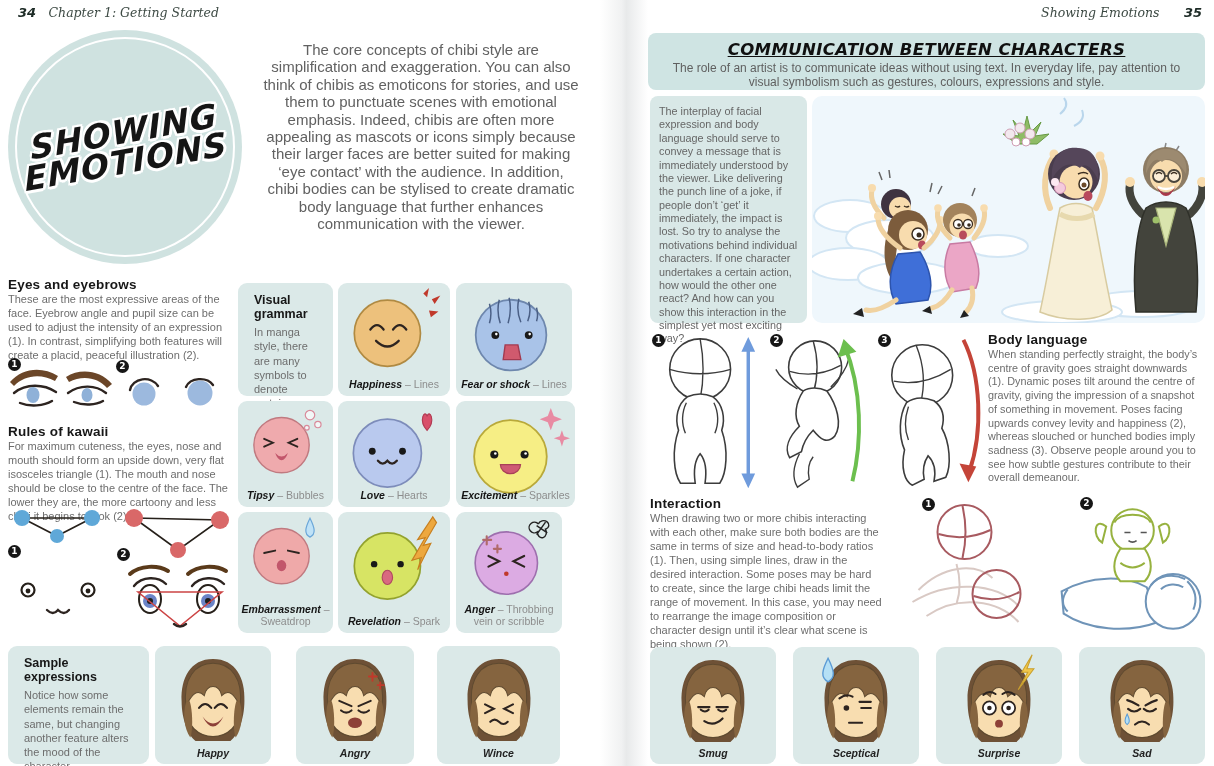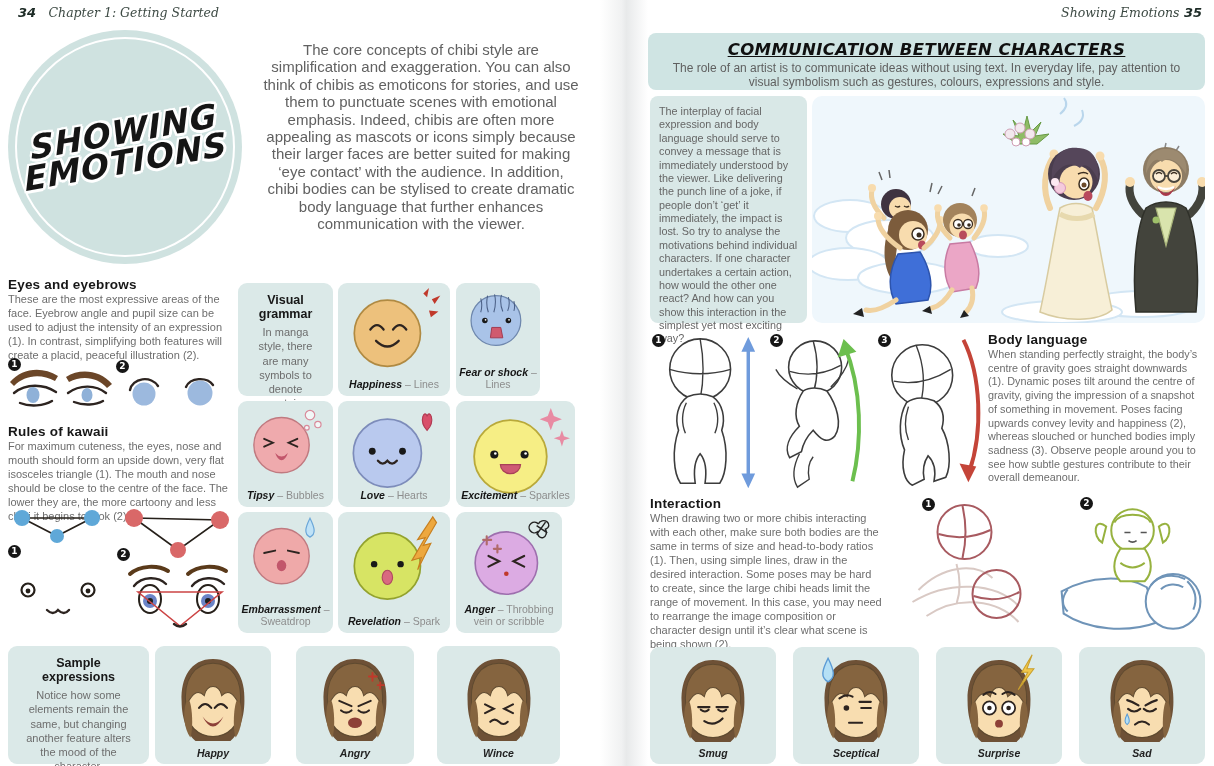--- a/index.html
+++ b/index.html
@@ -24,21 +24,21 @@
   .sect-title{font-size:13.5px;font-weight:bold;color:#171717;letter-spacing:.2px;}
   .sect-body{font-size:11px;line-height:1.27;color:#6d6d6d;}
   
   .badge{position:absolute;width:13px;height:13px;border-radius:50%;background:#161616;color:#fff;
     font-size:9px;font-weight:bold;text-align:center;line-height:13px;font-family:"DejaVu Sans",sans-serif;}
   
   .cell{position:absolute;background:#dbe9e8;border-radius:9px;}
   .cap{position:absolute;left:3px;right:3px;bottom:6px;text-align:center;font-size:10.5px;line-height:1.15;color:#8d8d8d;}
   .cap .ename{font-weight:bold;font-style:italic;color:#161616;}
   .cap2{position:absolute;left:0;right:0;bottom:5px;text-align:center;font-size:10.5px;font-weight:bold;font-style:italic;color:#222;}
-  .vg{padding:10px 16px;box-sizing:border-box;text-align:center;}
+  .vg{padding:10px 16px;box-sizing:border-box;}
   .vg .t{font-size:12.5px;font-weight:bold;color:#171717;margin-bottom:4px;}
   .vg .b{font-size:11px;line-height:1.3;color:#6d6d6d;}
   .emoface{position:absolute;left:4px;right:4px;top:3px;bottom:22px;}
   .r3 .emoface{bottom:32px;}
   .chibi{position:absolute;left:50%;top:6px;transform:translateX(-50%);width:92px;height:96px;}
   
   .banner{left:648px;top:33px;width:557px;height:57px;background:#cfe4e3;border-radius:8px;}
   .banner .bt{margin-top:7px;text-align:center;font-family:"DejaVu Sans",sans-serif;font-weight:bold;font-style:italic;
     font-size:16.5px;letter-spacing:.4px;color:#101010;text-decoration:underline;}
   .banner .bb{margin:2px auto 0;width:535px;text-align:center;font-size:12px;line-height:1.2;color:#5f5f5f;}
@@ -145,21 +145,21 @@
       <path d="M30,46 q7,-9 14,0 M54,46 q7,-9 14,0" class="feat"></path>
       <path d="M36,58 q12,12 24,0" class="feat"></path>
       <path d="M86,8 l6,-6 l-2,10 Z M95,14 l9,-4 l-6,9 Z M92,26 l10,1 l-8,6 Z" fill="#c0392b"></path>
     </svg>
     <div class="cap">
       <span class="ename">Happiness</span>
       <span>– Lines</span>
     </div>
   </div>
 
-  <div class="cell" style="left:456px;top:283px;width:84px;height:113px;">
+  <div class="cell" style="left:456px;top:283px;width:116px;height:113px;">
     <svg class="emoface" viewBox="0 0 110 92">
       <circle cx="52" cy="50" r="36" stroke="#6e87ad" stroke-width="1.8" fill="#a9c3e8"></circle>
       <g stroke="#4a5f85" stroke-width="1.5" fill="none">
         <path d="M30,18 q3,10 0,20 M40,14 q-3,12 1,24 M50,12 q3,12 -1,26 M60,13 q-3,12 2,24 M70,16 q3,10 -1,20 M78,22 q2,8 0,14"></path>
       </g>
       <circle cx="36" cy="50" r="4" fill="#191919"></circle>
         <circle cx="37" cy="49" r="1.3" fill="#fff"></circle>
       <circle cx="70" cy="50" r="4" fill="#191919"></circle>
         <circle cx="71" cy="49" r="1.3" fill="#fff"></circle>
       <path d="M46,60 l13,0 l3,15 l-18,0 Z" fill="#d05a6e" stroke="#a23a50" stroke-width="1.4"></path>
@@ -295,21 +295,21 @@
       <path d="M40,80 q5,-5 10,0 q5,5 10,0" class="feat" stroke-width="2.2"></path>
     </svg>
     <div class="cap2">Wince</div>
   </div>
 </div>
 
 <div class="abs" style="left:607px;top:0;width:607px;height:766px;">
 
   <div class="abs" style="right:12px;top:3px;white-space:nowrap;">
     <span class="runhead">Showing Emotions</span>
-    <span class="pageno" style="margin-left:0;">35</span>
+    <span class="pageno" style="margin-left:20px;">35</span>
   </div>
 
   <div class="abs banner" style="left:41px;">
     <div class="bt">COMMUNICATION BETWEEN CHARACTERS</div>
     <div class="bb">The role of an artist is to communicate ideas without using text. In everyday life, pay attention to visual symbolism such as gestures, colours, expressions and style.</div>
   </div>
 
   <div class="abs sidebar" style="left:43px;">The interplay of facial expression and body language should serve to convey a message that is immediately understood by the viewer. Like delivering the punch line of a joke, if people don’t ‘get’ it immediately, the impact is lost. So try to analyse the motivations behind individual characters. If one character undertakes a certain action, how would the other one react? And how can you show this interaction in the simplest yet most exciting way?</div>
 
   <svg class="abs" style="left:205px;top:96px;" width="393" height="227" viewBox="0 0 393 227">

